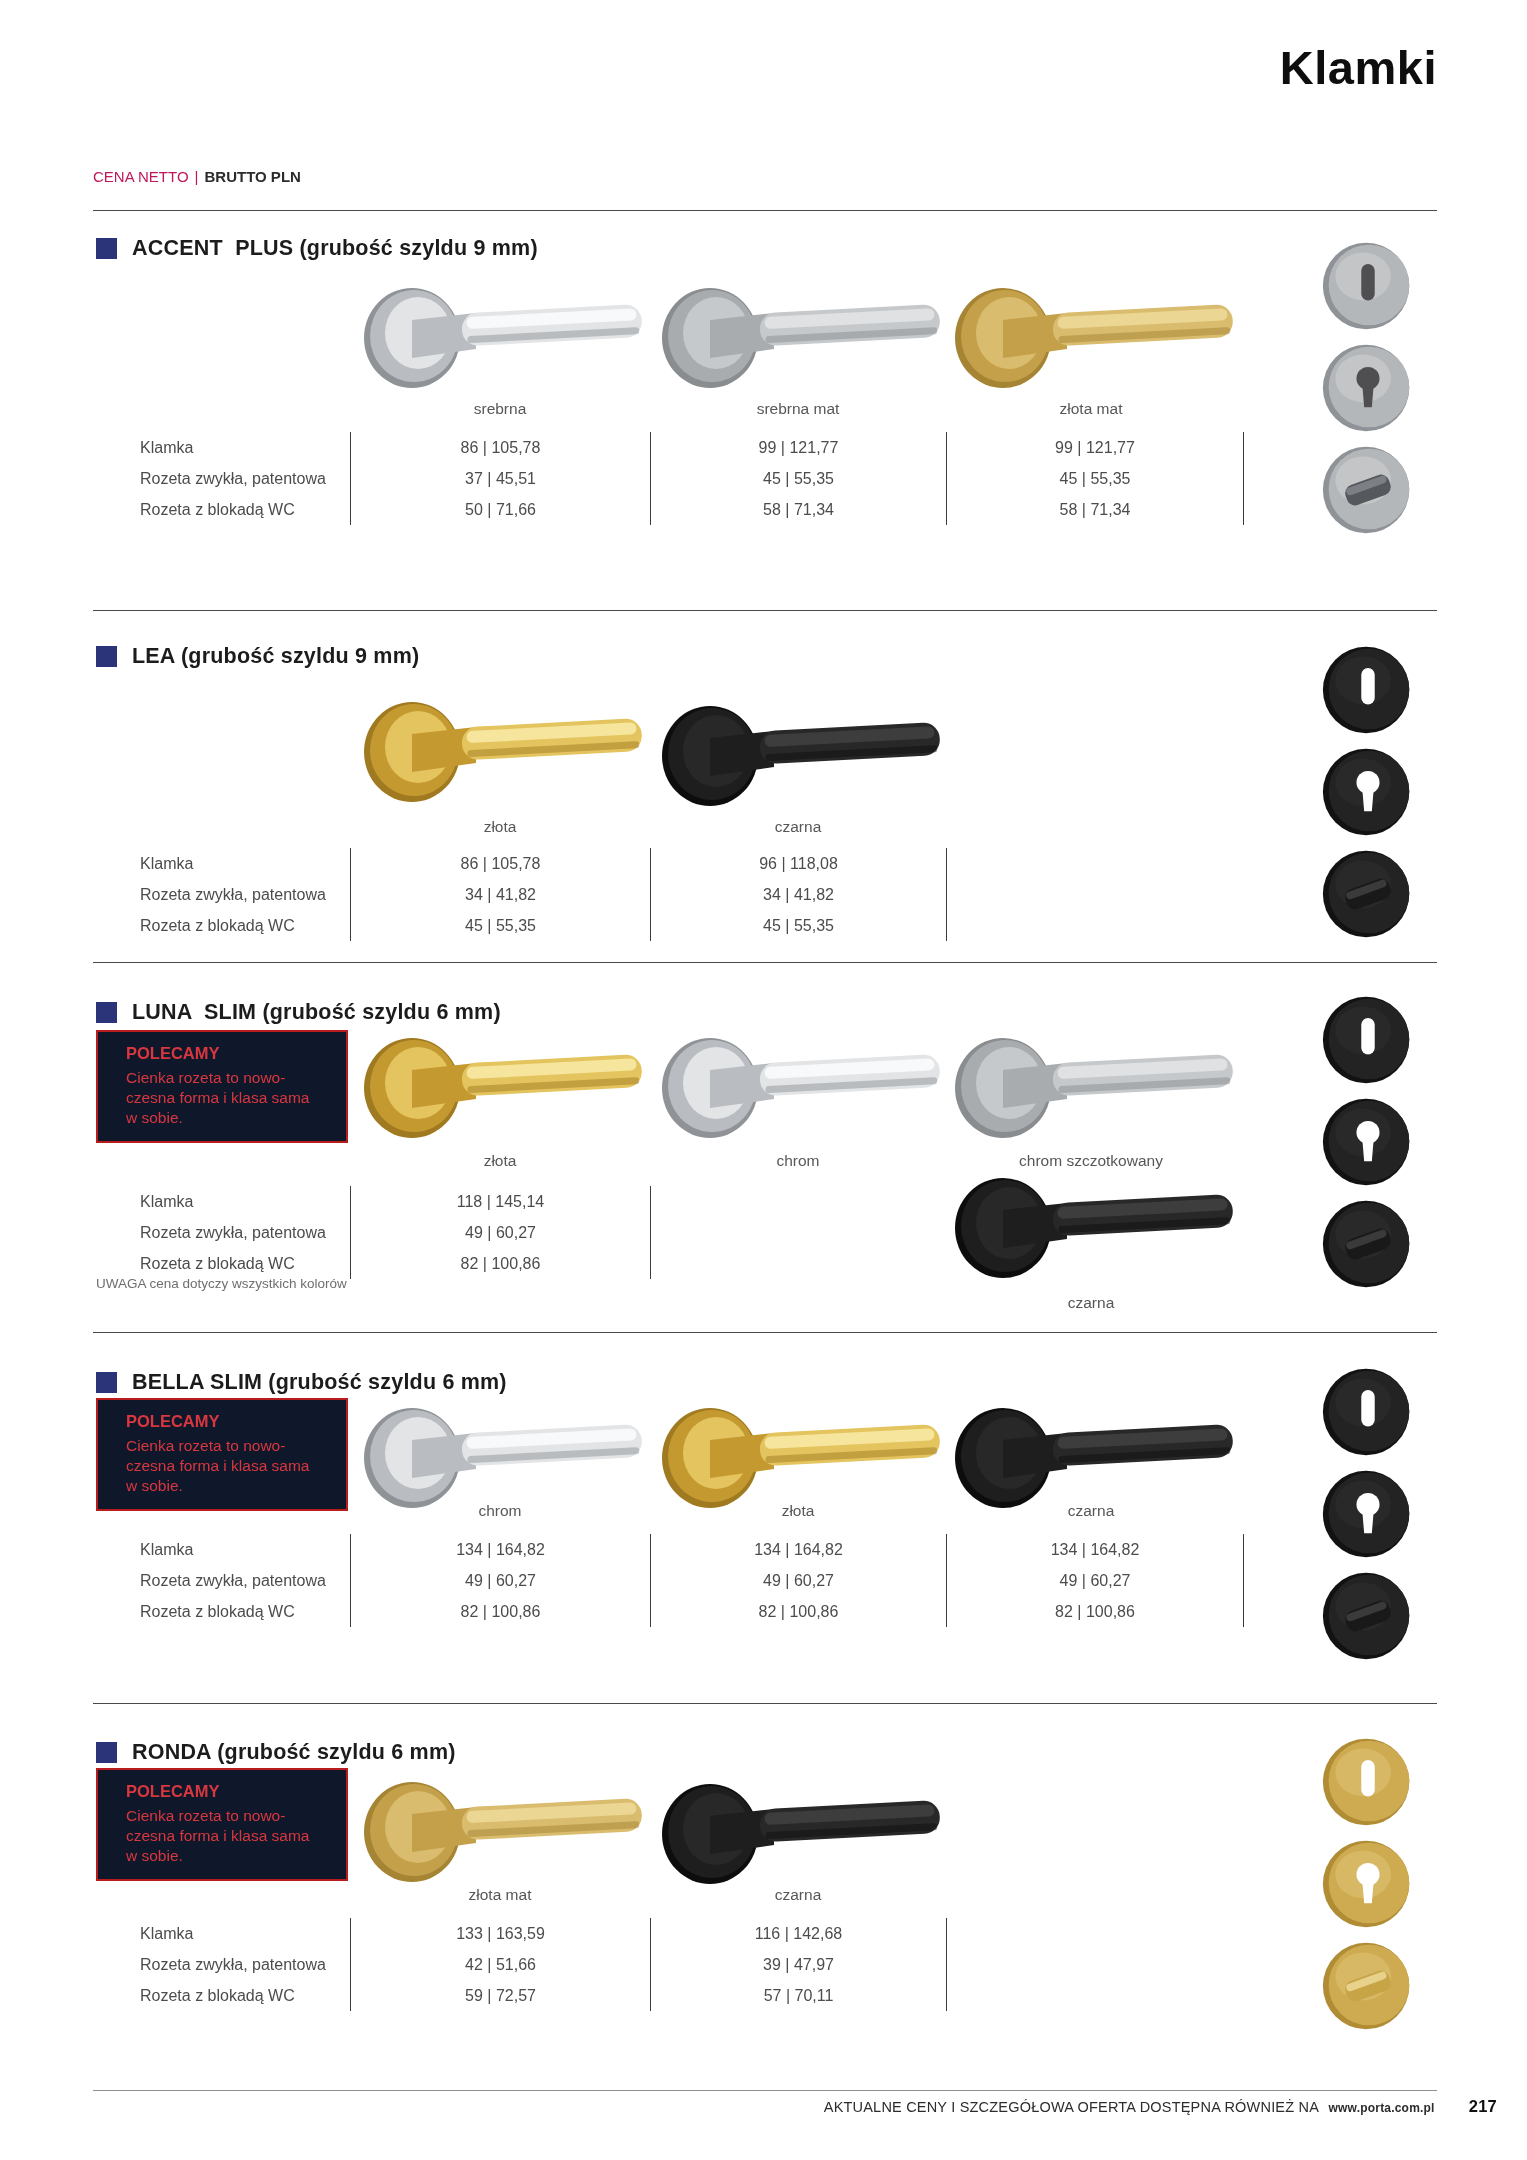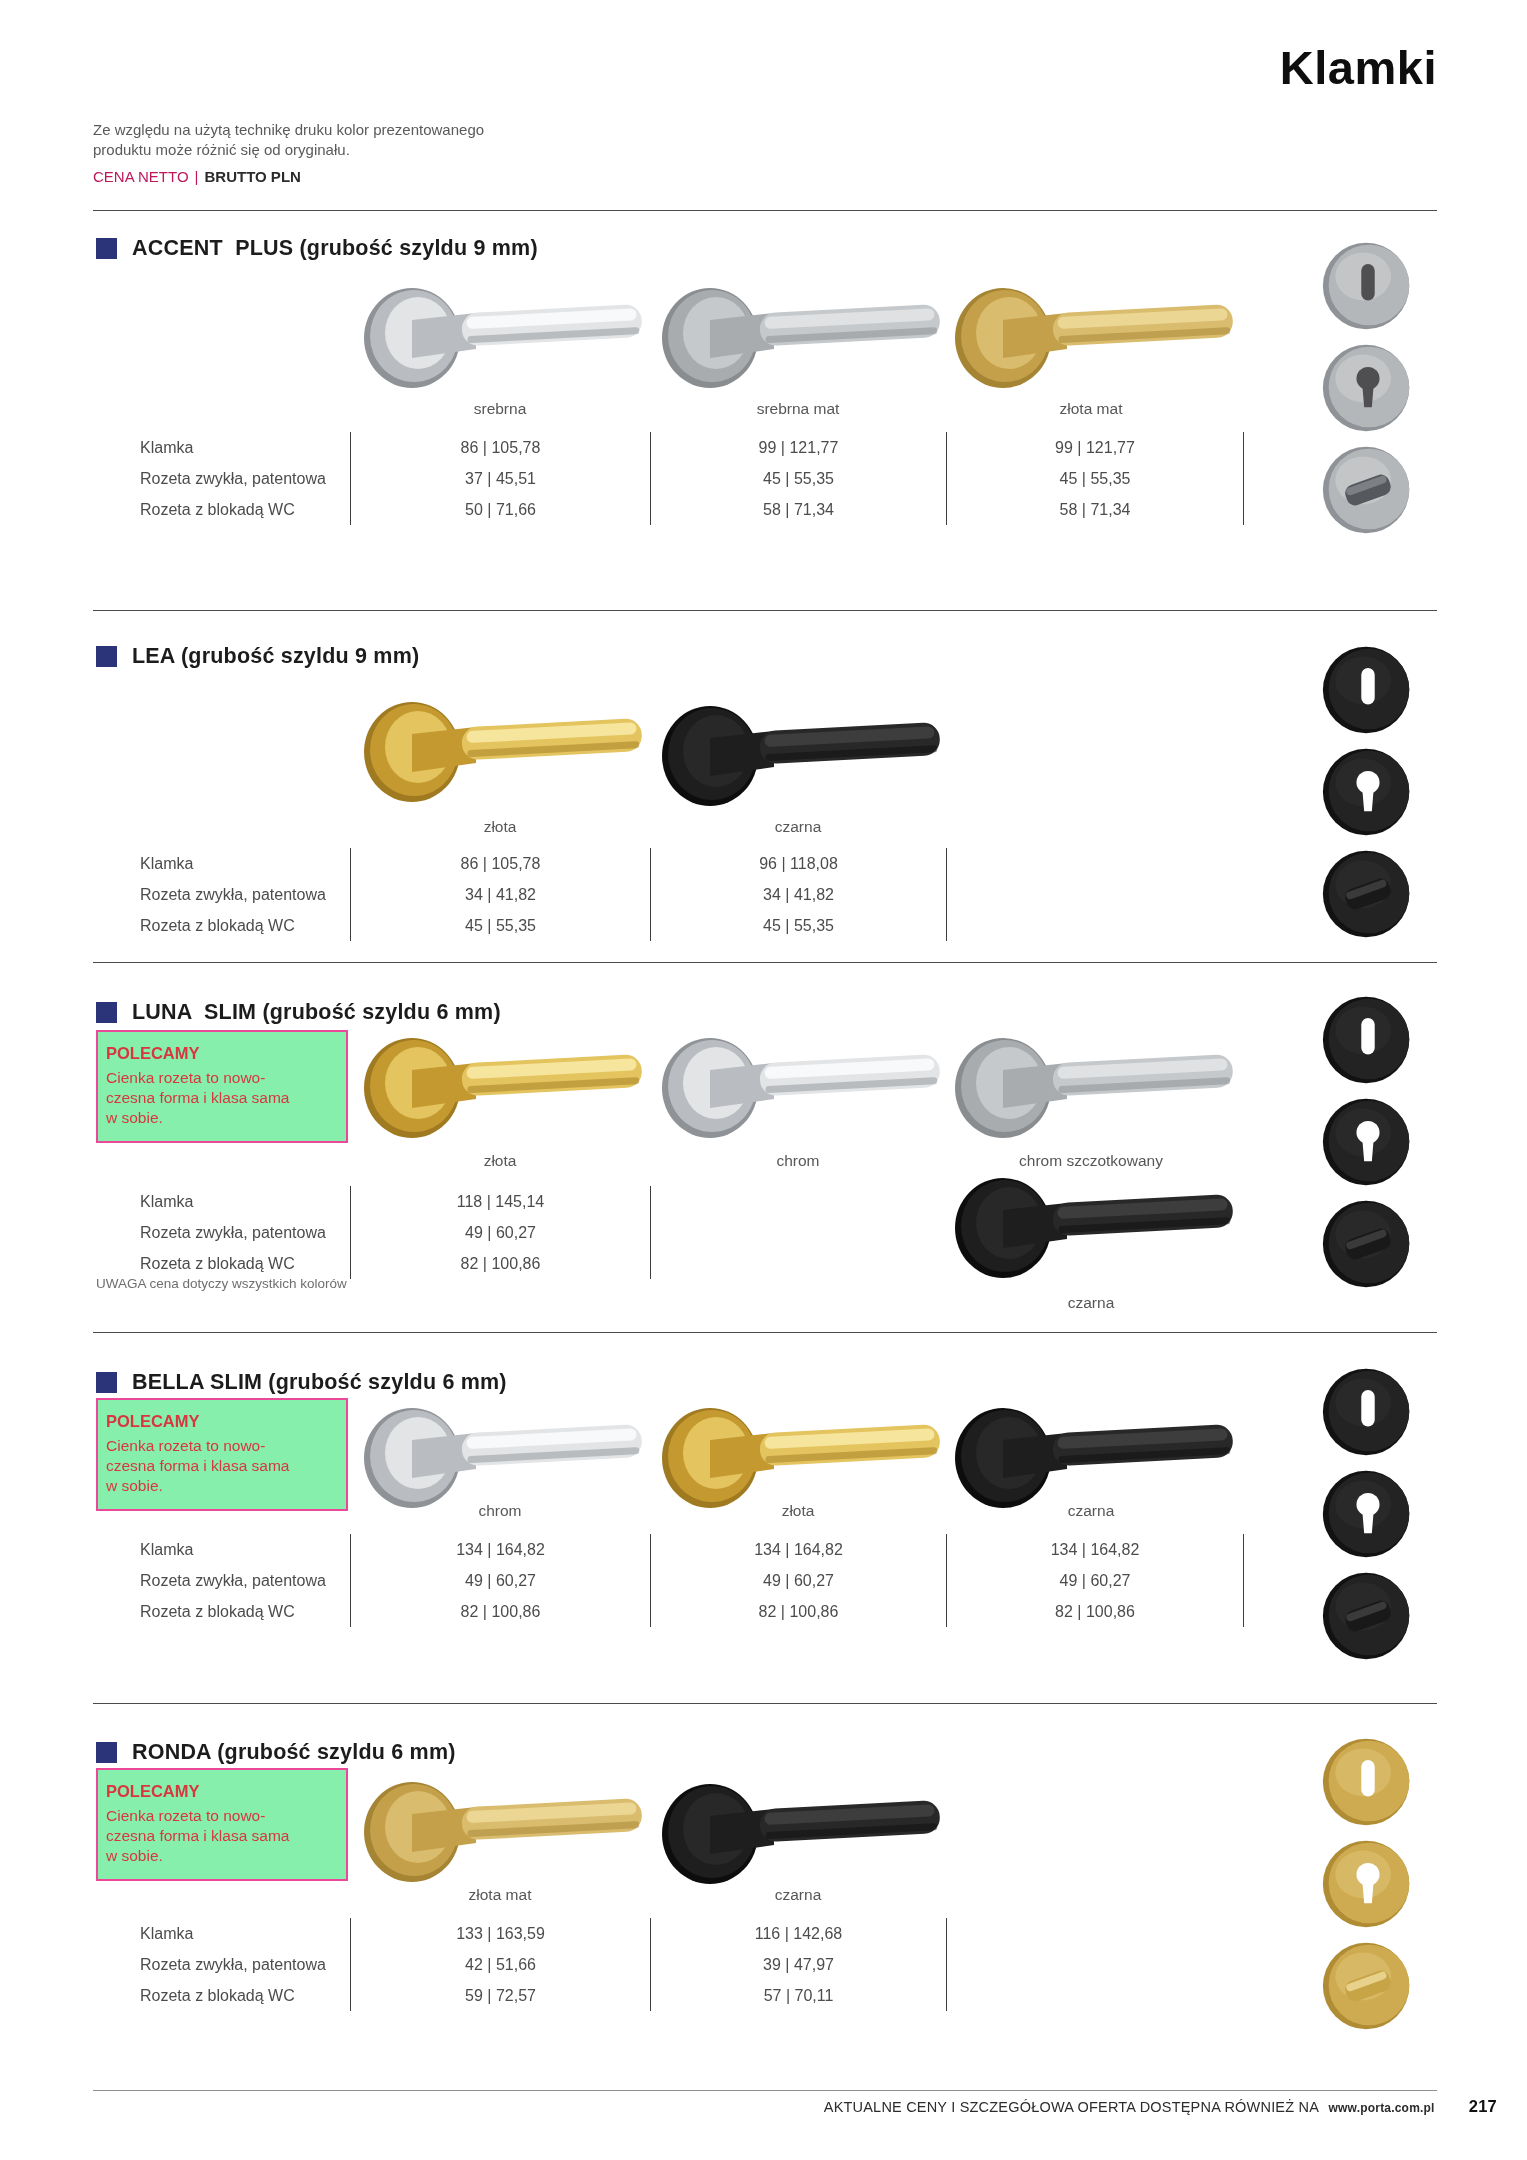--- a/index.html
+++ b/index.html
@@ -17,36 +17,34 @@
   .sec-head{position:absolute;left:93px;display:flex;align-items:center;gap:15px;}
   .bullet{width:21px;height:21px;background:#2b3478;flex:0 0 auto;}
   .sec-title{font-size:21.5px;font-weight:bold;margin:0;white-space:pre;color:#1c1c1c;letter-spacing:.2px;}
   .handle{position:absolute;width:300px;height:120px;margin:0;padding:0;}
   .cap{position:absolute;width:260px;text-align:center;font-size:15.5px;color:#57575a;}
   .ptable{position:absolute;left:93px;display:grid;grid-auto-rows:31px;align-items:center;font-size:16px;color:#4c4c4e;}
   .lab{height:100%;display:flex;align-items:center;margin-left:44px;}
   .val{height:100%;display:flex;align-items:center;justify-content:center;text-align:center;border-left:1px solid #3d3d3d;}
   .edge{height:100%;border-left:1px solid #3d3d3d;}
   .note{position:absolute;left:93px;font-size:13.5px;color:#6f6f71;}
-  .polecamy{position:absolute;width:252px;box-sizing:border-box;border:2px solid #ec4899;padding:12px 14px 14px 8px;background:#86efac;}
+  .polecamy{position:absolute;width:252px;box-sizing:border-box;border:2px solid #b91c1c;padding:12px 14px 14px 28px;background:#0f172a;}
   .pol-title{font-size:16.5px;font-weight:bold;color:#d8373f;margin-bottom:5px;}
   .pol-text{font-size:15.5px;color:#d8373f;white-space:pre-line;line-height:1.28;}
   .ros-stack{position:absolute;left:1317px;width:96px;display:flex;flex-direction:column;gap:6px;}
   .ros{width:96px;height:96px;}
   .footer{position:absolute;top:2097px;left:93px;right:30px;text-align:right;font-size:14.5px;color:#2c2c2c;letter-spacing:.2px;}
   .footer strong{font-size:12px;}
   .pagenum{font-weight:bold;font-size:16.5px;margin-left:30px;color:#111;}
 </style>
 </head>
 <body>
 
 <div class="page">
 
-  <div class="disclaimer">Ze względu na użytą technikę druku kolor prezentowanego
-produktu może różnić się od oryginału.</div>
 
   <div class="cena">
     <span class="muted">CENA NETTO</span><span class="muted sep">|</span><strong>BRUTTO PLN</strong>
   </div>
 
   <h1 class="brand-title">Klamki</h1>
 
   <div class="hr" style="top:210px"></div>
   <div class="hr" style="top:610px"></div>
   <div class="hr" style="top:962px"></div>

